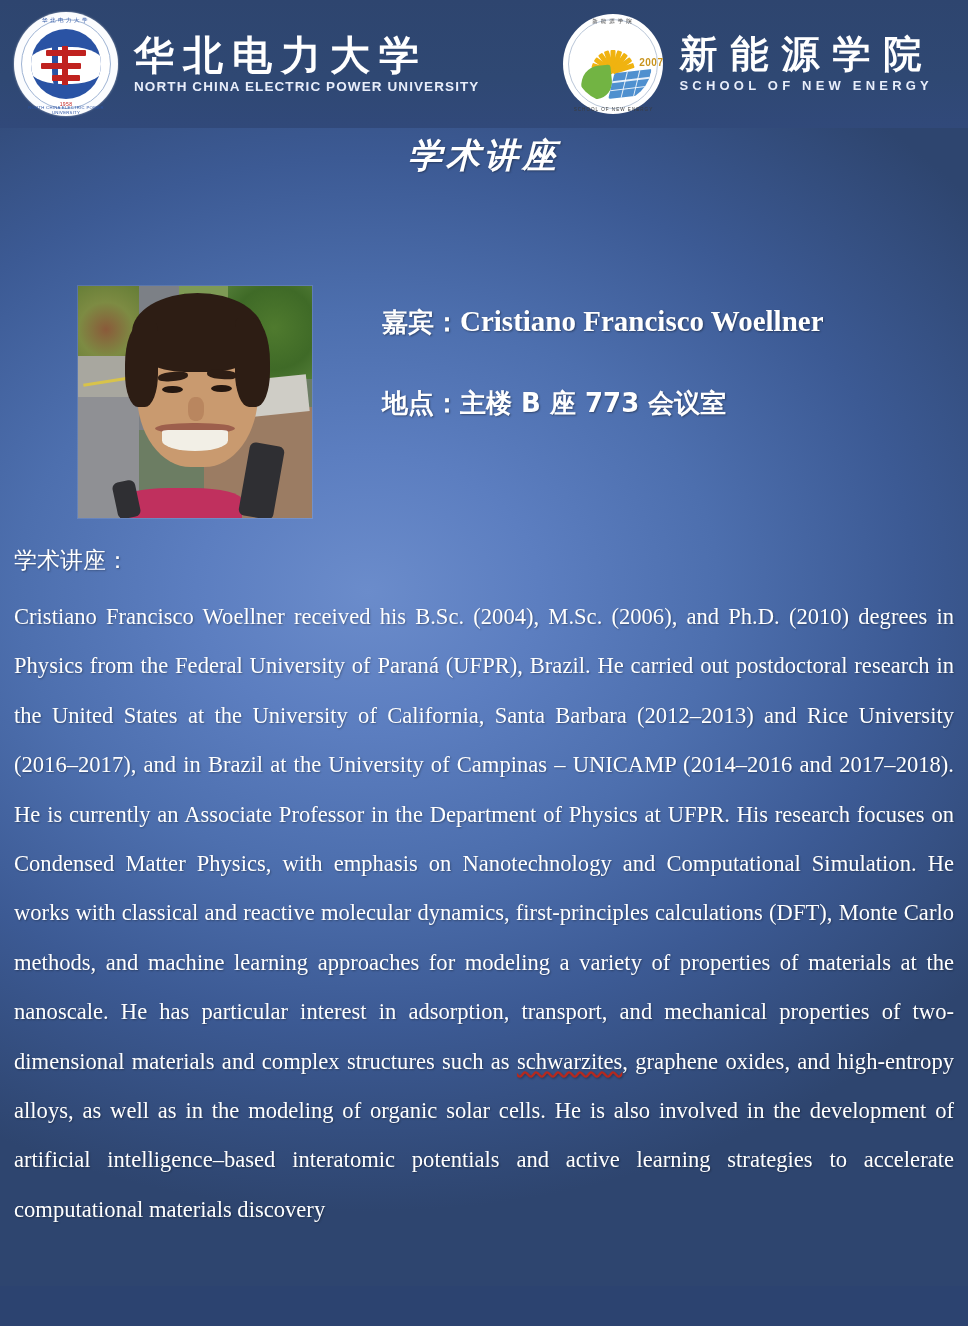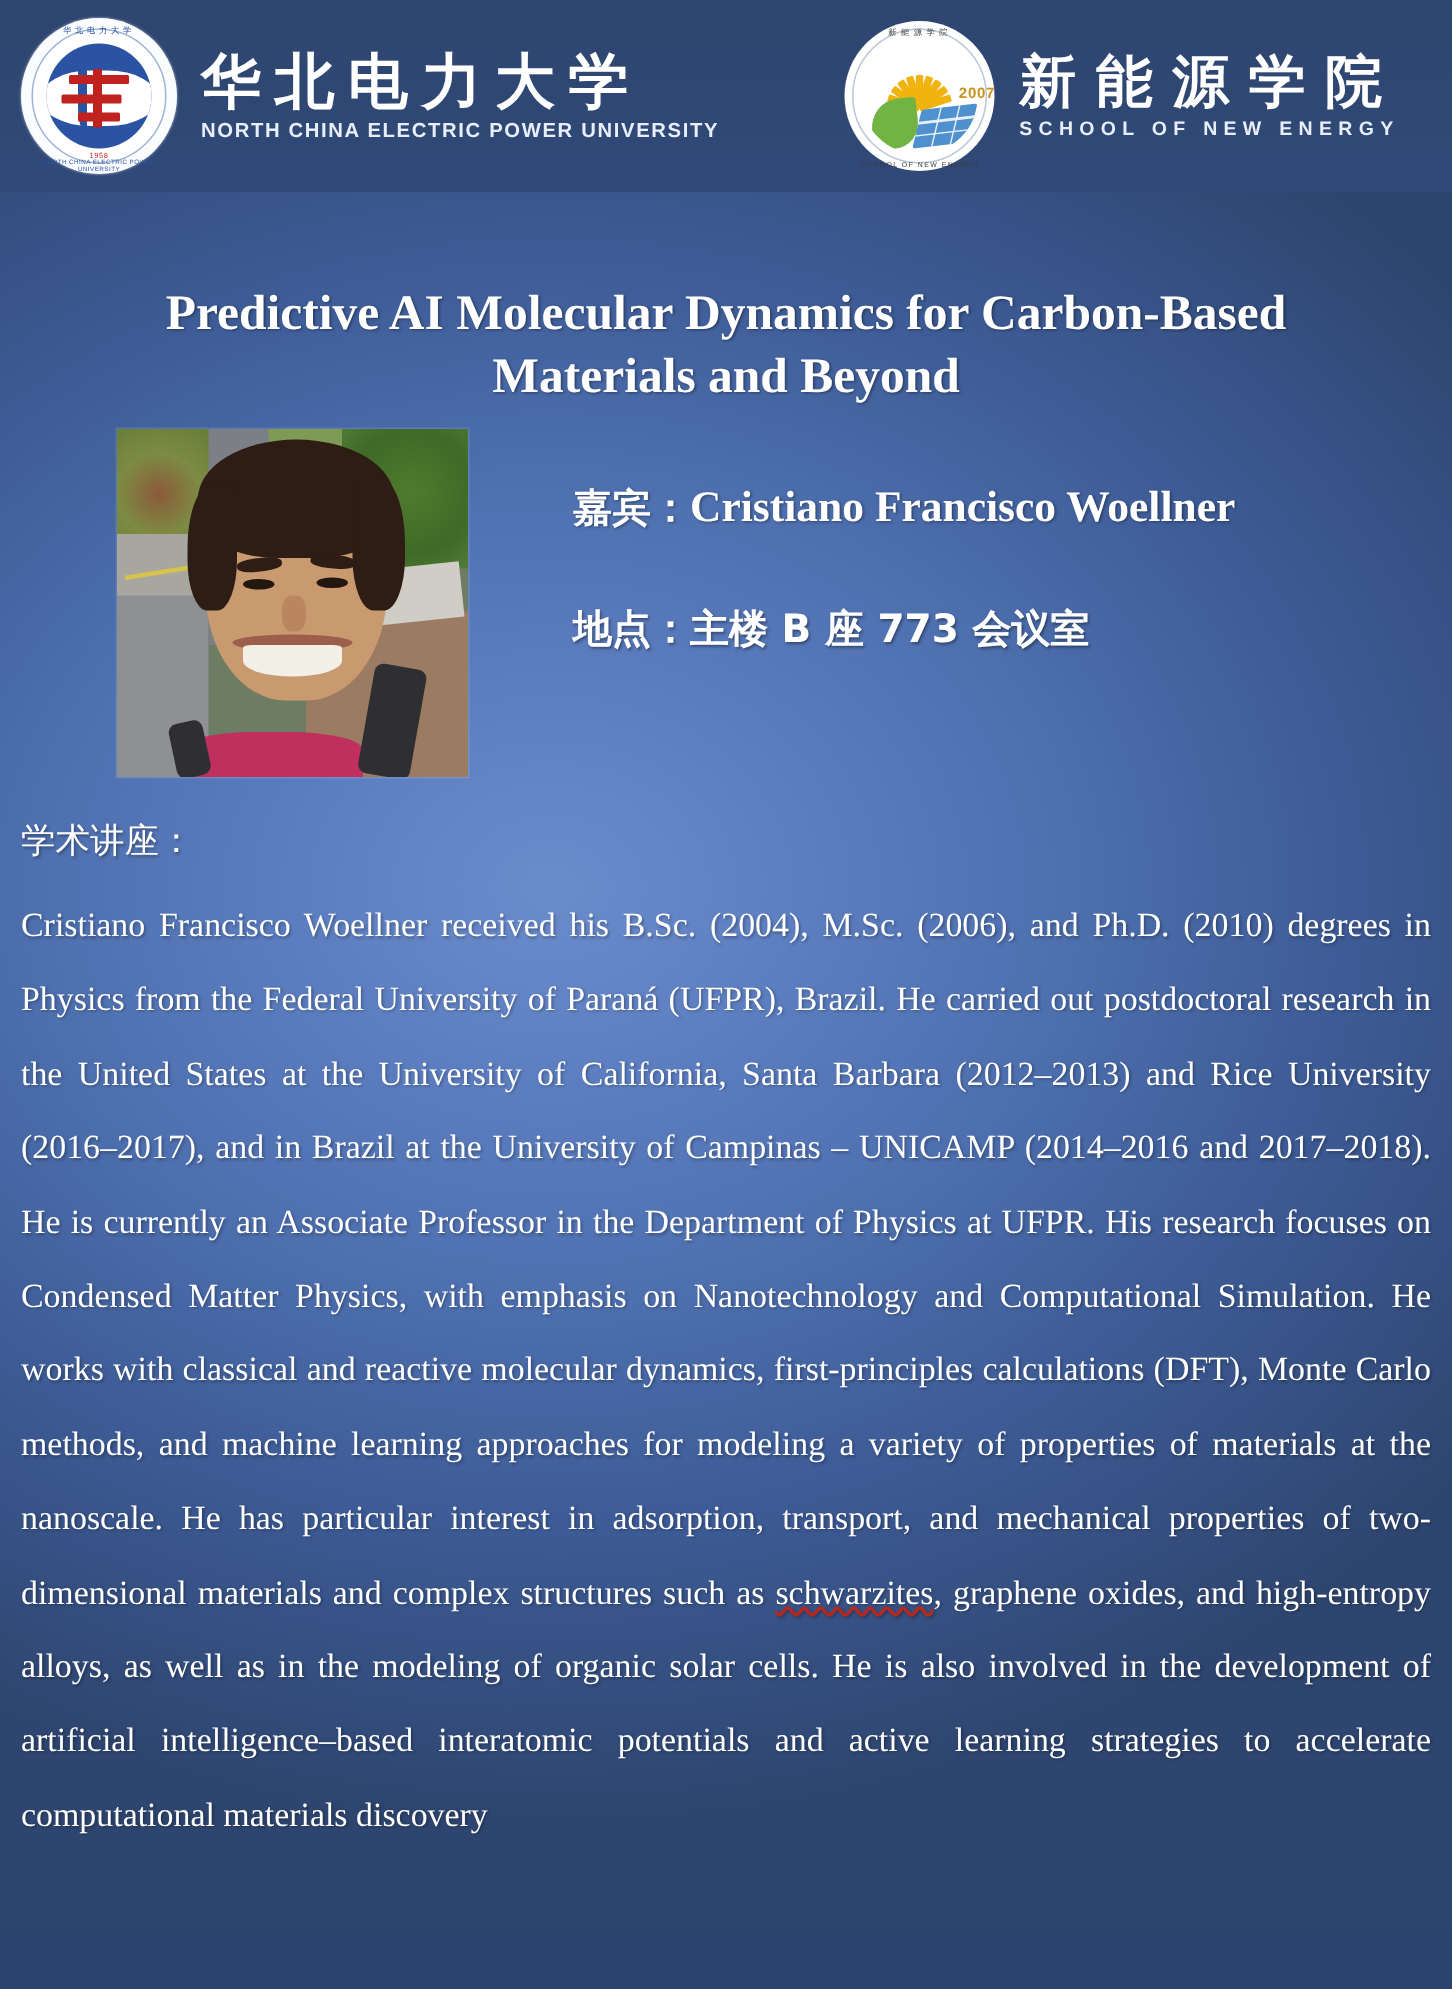--- a/index.html
+++ b/index.html
@@ -185,21 +185,20 @@
   #photo .ph-shirt{position:absolute;left:18%;bottom:0;width:52%;height:13%;background:#c0305e;border-radius:40% 40% 0 0;}
   #photo .ph-strap{position:absolute;right:14%;bottom:0;width:15%;height:32%;background:#2f2f33;transform:rotate(10deg);border-radius:6px;}
   #photo .ph-strap2{position:absolute;left:16%;bottom:0;width:10%;height:16%;background:#2f2f33;transform:rotate(-12deg);border-radius:6px;}
 
   
   #info{position:absolute;left:382px;top:305px;width:560px;}
   .info-row{
     color:#ffffff;font-size:29px;font-weight:700;margin-bottom:46px;
     white-space:nowrap;text-shadow:1px 1px 2px rgba(0,0,0,.38);
     font-family:"Liberation Serif",serif;
-    margin-top:16px;
   }
   .info-row .lbl{font-family:"DejaVu Sans",sans-serif;font-weight:700;font-size:26px;}
   .info-row .val{font-family:"Liberation Serif",serif;font-weight:700;}
   .info-row .val-cn{font-family:"DejaVu Sans",sans-serif;font-weight:700;font-size:26px;}
 
   
   #bio-label{
     position:absolute;left:14px;top:545px;color:#ffffff;font-size:23px;
     font-family:"DejaVu Sans",sans-serif;
     text-shadow:1px 1px 2px rgba(0,0,0,.35);
@@ -271,21 +270,21 @@
         <div class="een">SCHOOL OF NEW ENERGY</div>
       </div>
       <div class="wordmark sne">
         <div class="cn">新能源学院</div>
         <div class="en">SCHOOL OF NEW ENERGY</div>
       </div>
     </div>
 
   </div>
 
-  <div id="en-title">Predictive AI Molecular Dynamics for Carbon-Based Materials and Beyond</div>
+  <div id="cn-title">学术讲座</div>
 
   <div id="photo">
     <div class="ph-sky"></div>
     <div class="ph-tree-l"></div>
     <div class="ph-tree-r"></div>
     <div class="ph-road"></div>
     <div class="ph-roadline"></div>
     <div class="ph-wall"></div>
     <div class="ph-ground"></div>
     <div class="ph-step"></div>

